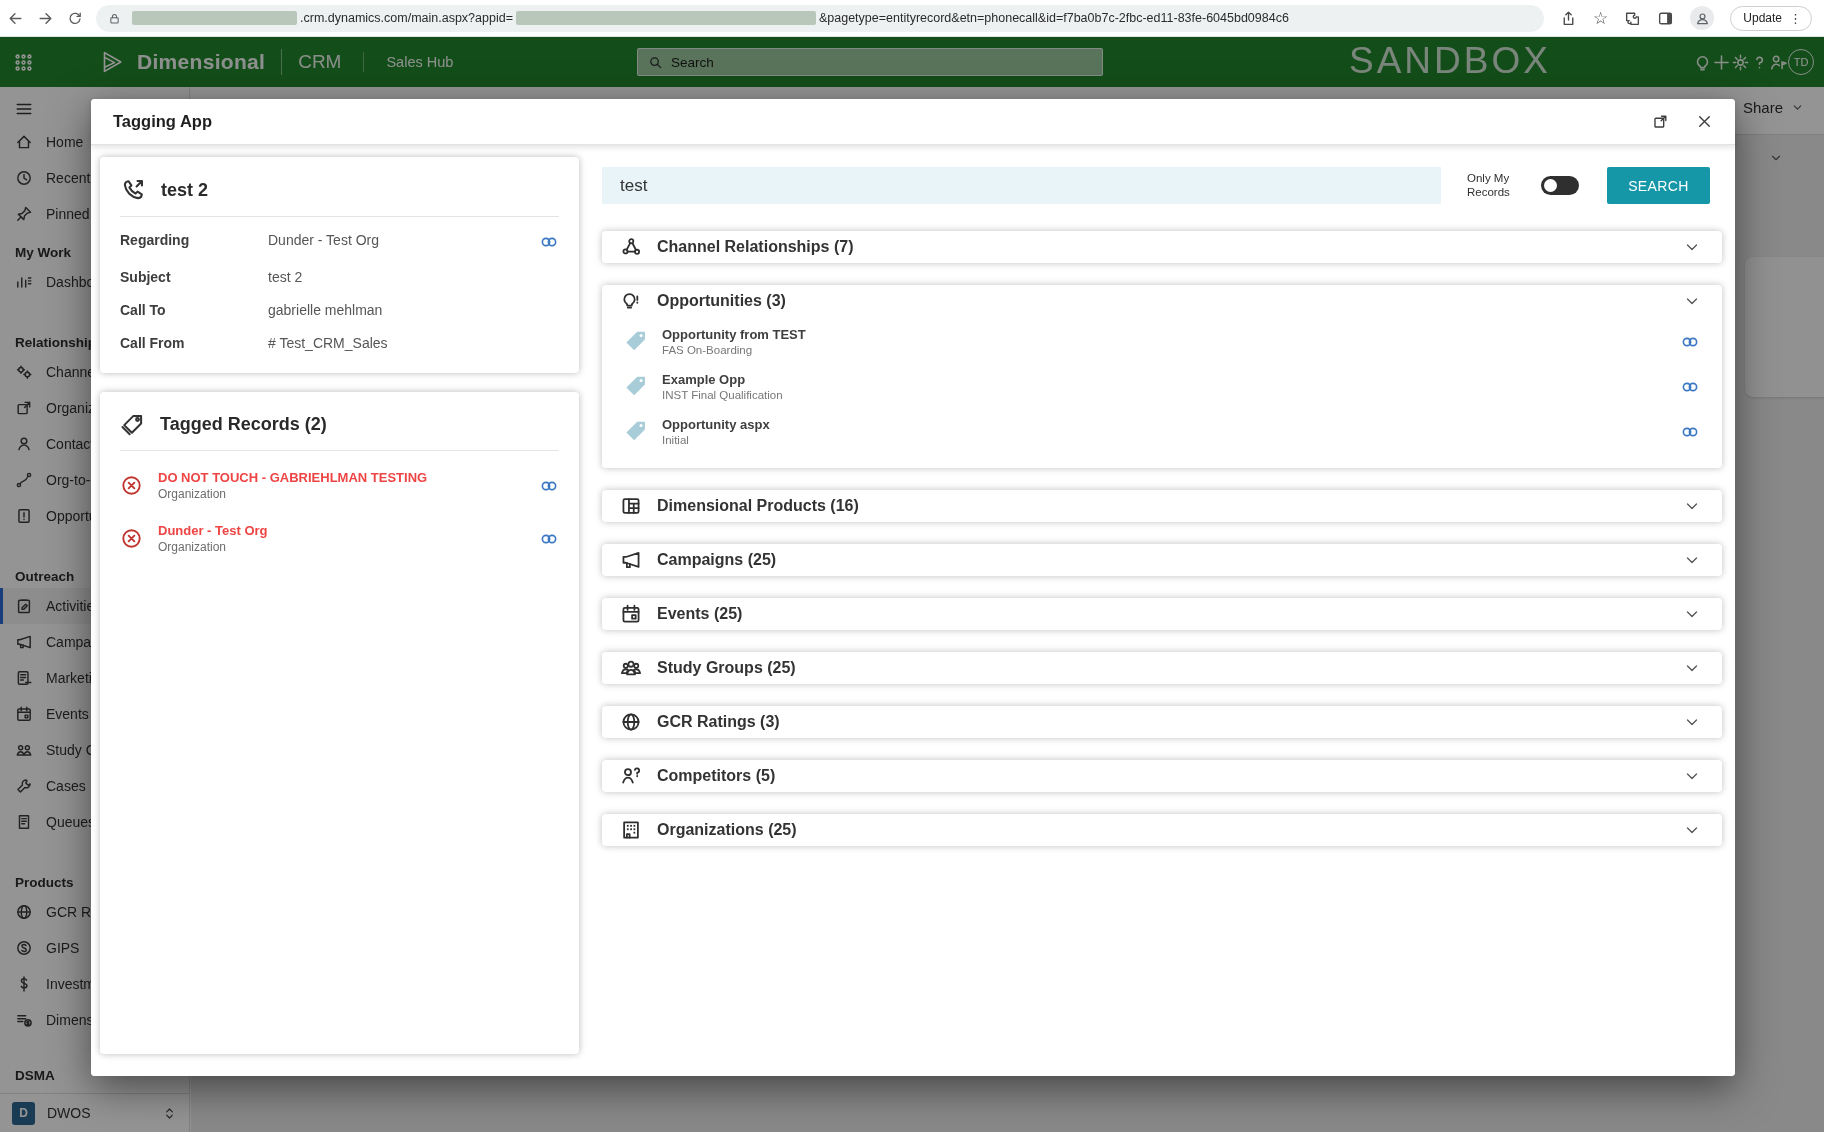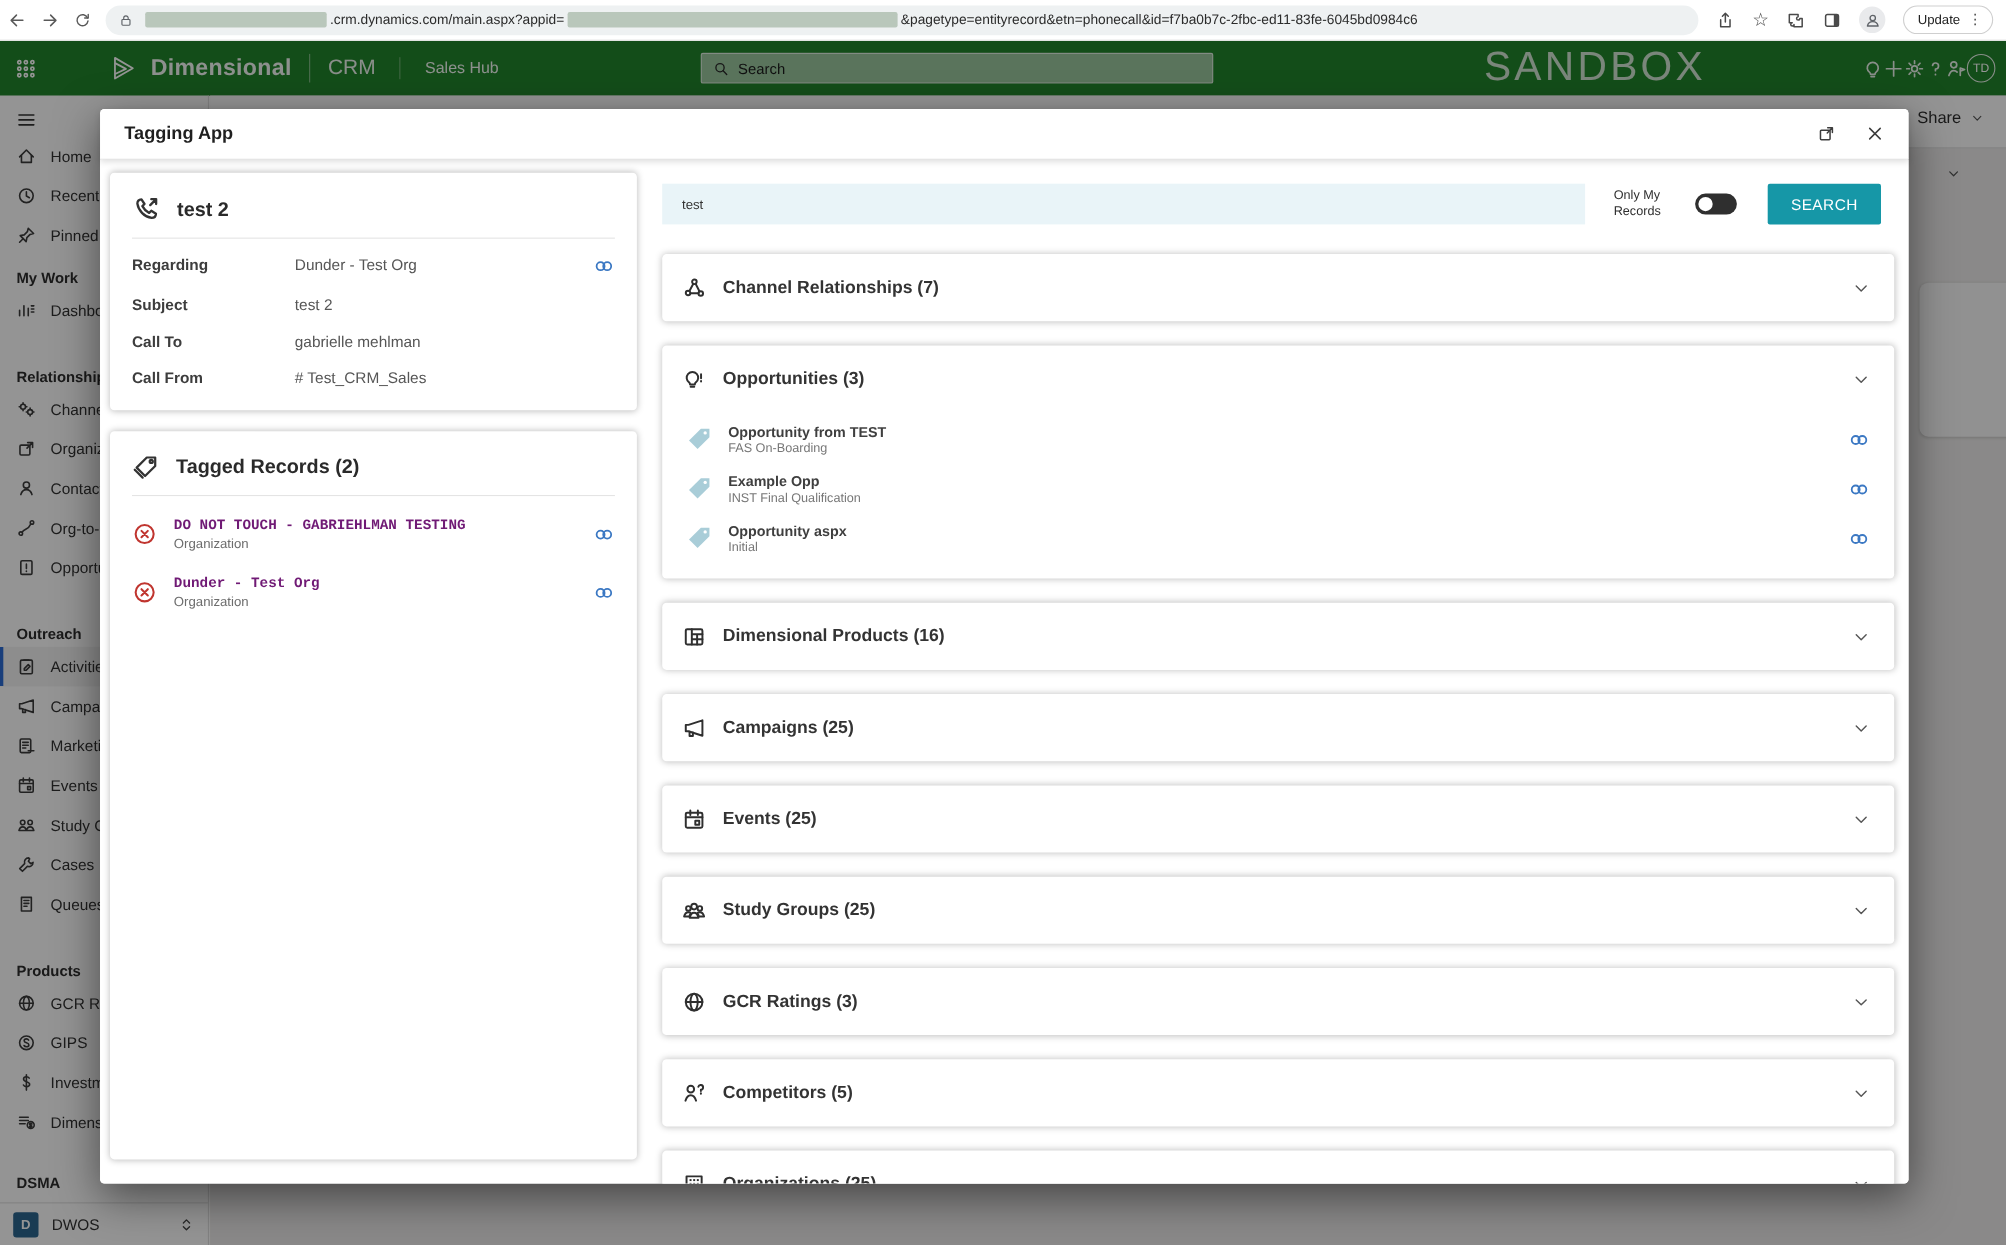--- a/index.html
+++ b/index.html
@@ -91,36 +91,36 @@
   .cardhead .ht { font-size:18px; font-weight:600; color:#2a2a2a; }
   .cardhead .hic { color:#333; }
   .frow { display:flex; padding:8.5px 0; font-size:14px; }
   .frow .flabel { width:148px; flex:none; font-weight:600; color:#3d3d3d; }
   .frow .fvalue { flex:1; color:#565656; }
   .linkic { color:#3b78c3; flex:none; }
   .card.tagged { flex:1; padding:12px 20px 14px; display:flex; flex-direction:column; }
   .titem { display:flex; align-items:center; padding:11px 0; }
   .remic { color:#c0352f; flex:none; margin-right:15px; }
   .tcol { flex:1; min-width:0; }
-  .tname { font-size:13px; font-weight:600; color:#701a75;font-family:Liberation Mono, monospace; }
+  .tname { font-size:13px; font-weight:600; color:#ef4444; }
   .tsub { font-size:12px; color:#6d6d6d; margin-top:2px; }
 
   .rightcol { flex:1; display:flex; flex-direction:column; padding:13px 0 0 16px; min-width:0; }
   .searchrow { display:flex; align-items:center; margin:0 13px 27px 0; }
-  .searchbox { flex:1; height:37px; background:#e9f4f8; border:none; outline:none; font-size:12px; color:#333;
+  .searchbox { flex:1; height:37px; background:#e9f4f8; border:none; outline:none; font-size:17px; color:#333;
                padding:0 18px; font-family:inherit; }
   .omr { width:64px; flex:none; font-size:11.5px; line-height:1.2; color:#2f2f2f; margin:0 10px 0 26px; }
   .toggle { width:38px; height:19px; border-radius:10px; background:#2f2f2f; position:relative; flex:none; }
   .toggle .knob { position:absolute; left:3px; top:3px; width:13px; height:13px; border-radius:50%; background:#fff; }
   .searchbtn { width:103px; height:37px; flex:none; margin-left:28px; background:#1697a7; color:#fff; border:none;
                font-size:14px; letter-spacing:0.4px; font-family:inherit; border-radius:2px;
                display:flex; align-items:center; justify-content:center; }
   .seclist { flex:1; padding-right:1px; }
   .secbar { background:#fff; border-radius:4px; box-shadow:0 0 7px rgba(0,0,0,0.26); margin-bottom:22px; }
-  .sechead { height:61px; display:flex; align-items:center; padding:0 22px 0 18px; }
+  .sechead { height:32px; display:flex; align-items:center; padding:0 22px 0 18px; }
   .secic { color:#2f2f2f; margin-right:15px; flex:none; }
   .seclabel { font-size:16px; font-weight:600; color:#333; }
   .secchev { margin-left:auto; color:#555; }
   .secitems { padding:2px 22px 14px 20px; }
   .oitem { display:flex; align-items:center; padding:8px 0; }
   .tagic { flex:none; margin-right:13px; }
   .ocol { flex:1; min-width:0; }
   .oname { font-size:13px; font-weight:600; color:#3f3f3f; }
   .osub { font-size:11.5px; color:#777; margin-top:2px; }
 </style>

